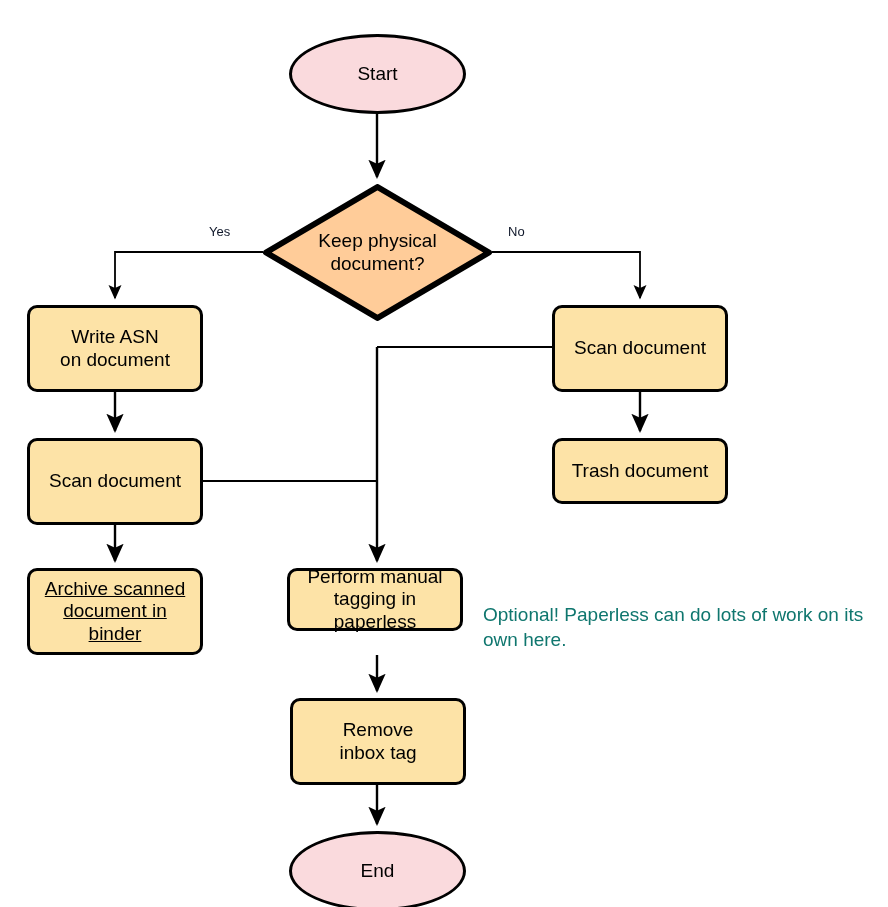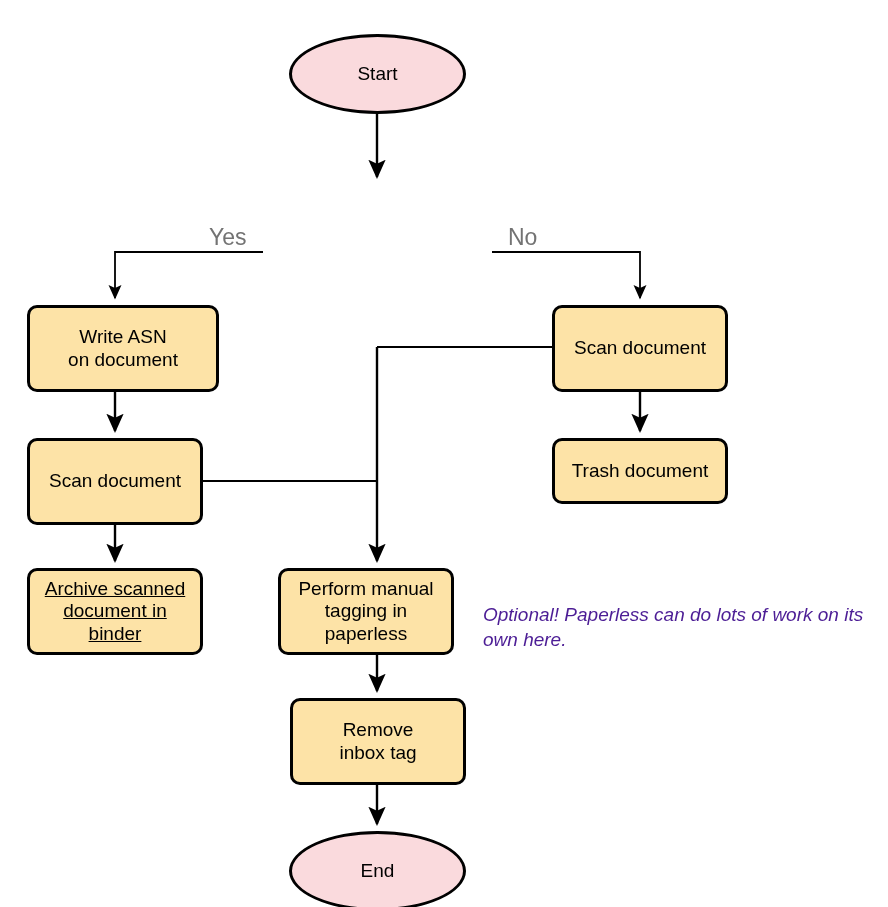--- a/index.html
+++ b/index.html
@@ -66,31 +66,30 @@
     height: 100%;
     z-index: 1;
   }
   .decision-label {
     position: relative;
     z-index: 2;
     white-space: pre-line;
   }
   .edge-label {
     position: absolute;
-    font-size: 23px;
-    color: #737373;
+    font-size: 13px;
+    color: #0f172a;
     background: transparent;
     z-index: 4;
     white-space: nowrap;
   }
   .annotation {
     position: absolute;
     font-size: 19px;
-    font-style: italic;
-    color: #4c1d95;
+    color: #0f766e;
     line-height: 1.30;
     z-index: 4;
   }
   .node-label {
     white-space: pre-line;
     display: block;
   }
 </style>
 </head>
 <body>
@@ -127,30 +126,37 @@
       <path d="M 377 641 L 377 677" marker-end="url(#arrowhead)"></path>
 
       <path d="M 377 771 L 377 810" marker-end="url(#arrowhead)"></path>
     </g>
   </svg>
 
   <div class="node node-terminator" style="left:289px; top:20px; width:177px; height:80px;">
     <span class="node-label">Start</span>
   </div>
 
+  <div class="node node-decision" style="left:263px; top:170px; width:229px; height:137px;">
+    <svg class="decision-shape" viewBox="0 0 229 137" preserveAspectRatio="none" xmlns="http://www.w3.org/2000/svg">
+      <polygon points="114.5,3 226,68.5 114.5,134 3,68.5" fill="#ffcc99" stroke="#000000" stroke-width="6" stroke-linejoin="round" vector-effect="non-scaling-stroke"></polygon>
+    </svg>
+    <span class="decision-label">Keep physical
+document?</span>
+  </div>
 
   <div class="edge-label" style="left:209px; top:210px;">
     <span>Yes</span>
   </div>
 
   <div class="edge-label" style="left:508px; top:210px;">
     <span>No</span>
   </div>
 
-  <div class="node node-process" style="left:27px; top:291px; width:192px; height:87px;">
+  <div class="node node-process" style="left:27px; top:291px; width:176px; height:87px;">
     <span class="node-label">Write ASN
 on document</span>
   </div>
 
   <div class="node node-process" style="left:27px; top:424px; width:176px; height:87px;">
     <span class="node-label">Scan document</span>
   </div>
 
   <div class="node node-process" style="left:27px; top:554px; width:176px; height:87px;text-decoration:underline;">
     <span class="node-label">Archive scanned
@@ -159,21 +165,21 @@
   </div>
 
   <div class="node node-process" style="left:552px; top:291px; width:176px; height:87px;">
     <span class="node-label">Scan document</span>
   </div>
 
   <div class="node node-process" style="left:552px; top:424px; width:176px; height:66px;">
     <span class="node-label">Trash document</span>
   </div>
 
-  <div class="node node-process" style="left:278px; top:554px; width:176px; height:87px;">
+  <div class="node node-process" style="left:287px; top:554px; width:176px; height:63px;">
     <span class="node-label">Perform manual
 tagging in
 paperless</span>
   </div>
 
   <div class="node node-process" style="left:290px; top:684px; width:176px; height:87px;text-align:center;">
     <span class="node-label">Remove
 inbox tag</span>
   </div>
 

